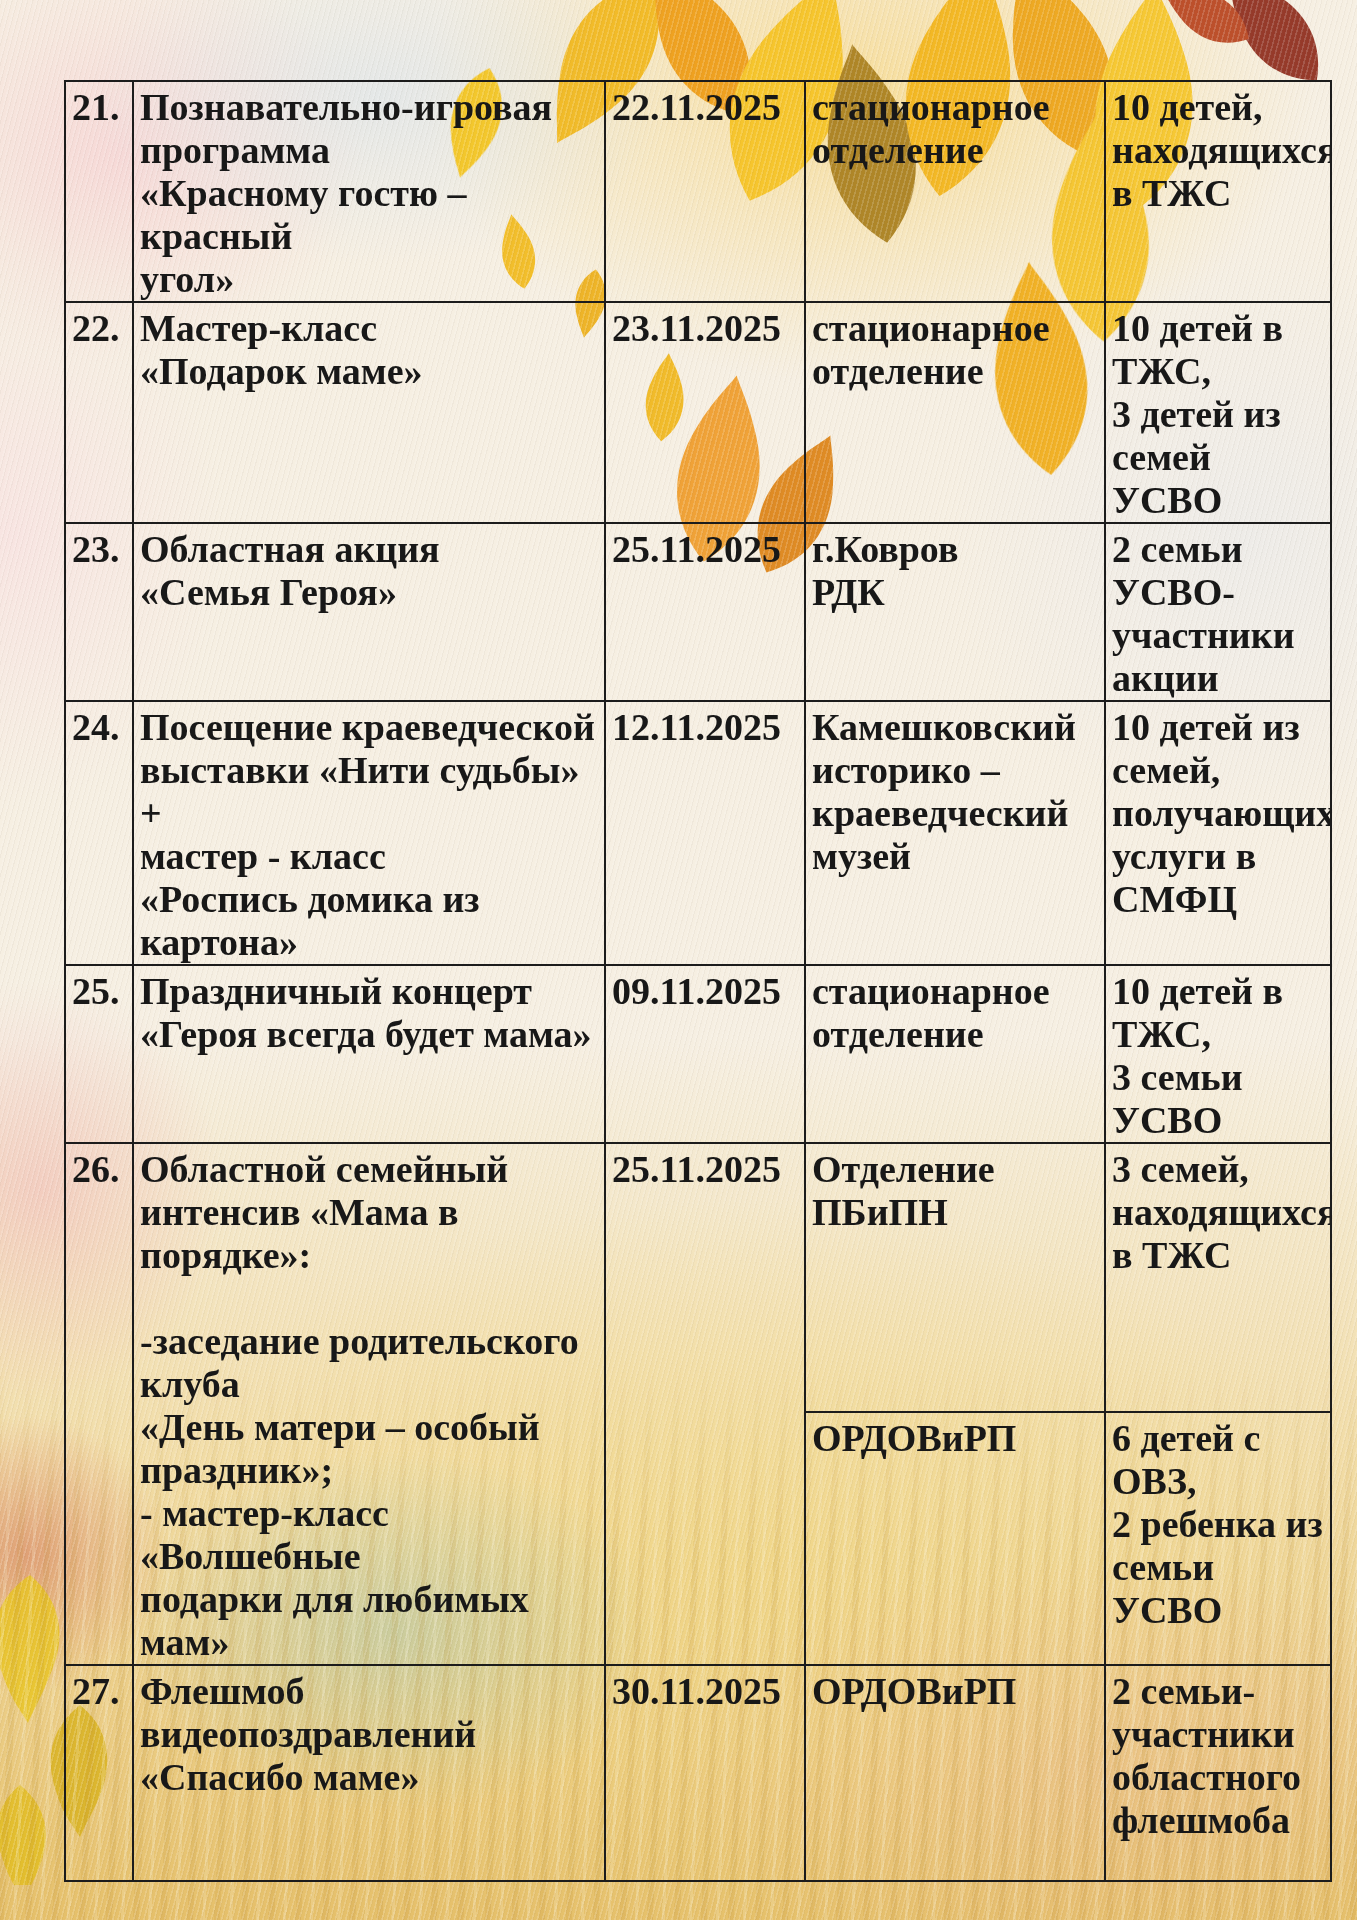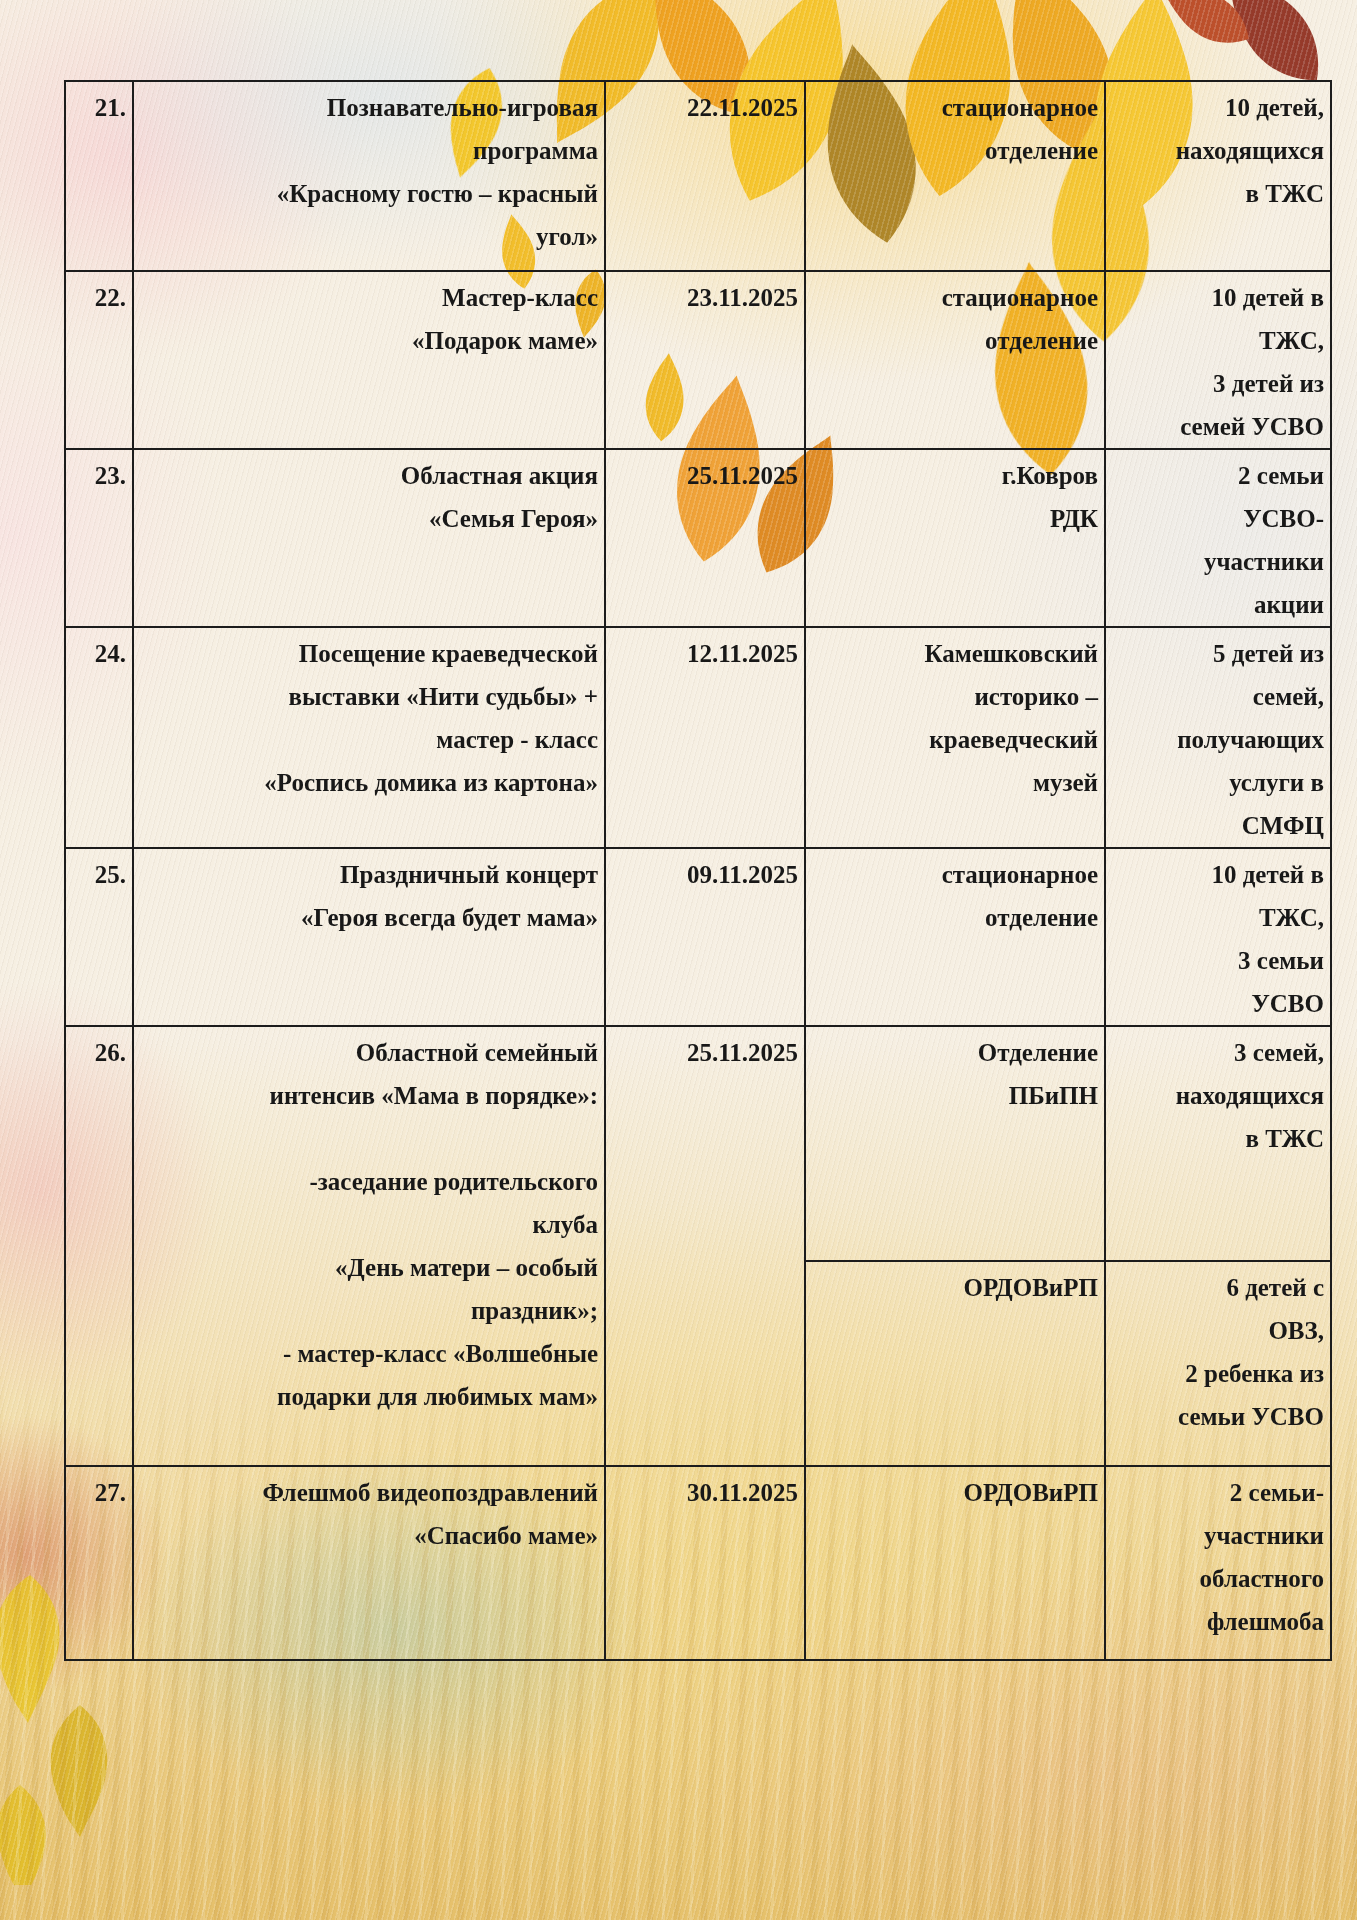--- a/index.html
+++ b/index.html
@@ -39,23 +39,23 @@
   .leaves-top{position:absolute;left:400px;top:0;}
   .leaves-bl{position:absolute;left:-10px;top:1555px;}
   table.ev{
     position:absolute;left:64px;top:80px;
     width:1266px;
     border-collapse:collapse;table-layout:fixed;
   }
   table.ev td{
     border:2px solid #1c1c1c;
     vertical-align:top;
-    text-align:right;
+    text-align:left;
     font-weight:bold;
-    font-size:25px;line-height:43px;
+    font-size:38px;line-height:43px;
     color:#181818;
     white-space:pre-line;
     padding:4px 6px 0 6px;
     overflow:hidden;
   }
   td.vb{vertical-align:bottom;padding-bottom:12px;}
 </style>
 </head>
 <body>
 
@@ -147,21 +147,21 @@
         <td>24.</td>
         <td>Посещение краеведческой
 выставки «Нити судьбы» +
 мастер - класс
 «Роспись домика из картона»</td>
         <td>12.11.2025</td>
         <td>Камешковский
 историко –
 краеведческий
 музей</td>
-        <td>5 детей из
+        <td>10 детей из
 семей,
 получающих
 услуги в
 СМФЦ</td>
       </tr>
       <tr style="height:178px">
         <td>25.</td>
         <td>Праздничный концерт
 «Героя всегда будет мама»</td>
         <td>09.11.2025</td>
@@ -190,21 +190,21 @@
 находящихся
 в ТЖС</td>
       </tr>
       <tr style="height:205px">
         <td>ОРДОВиРП</td>
         <td>6 детей с
 ОВЗ,
 2 ребенка из
 семьи УСВО</td>
       </tr>
-      <tr style="height:194px">
+      <tr style="height:216px">
         <td>27.</td>
         <td>Флешмоб видеопоздравлений
 «Спасибо маме»</td>
         <td>30.11.2025</td>
         <td>ОРДОВиРП</td>
         <td>2 семьи-
 участники
 областного
 флешмоба</td>
       </tr>

